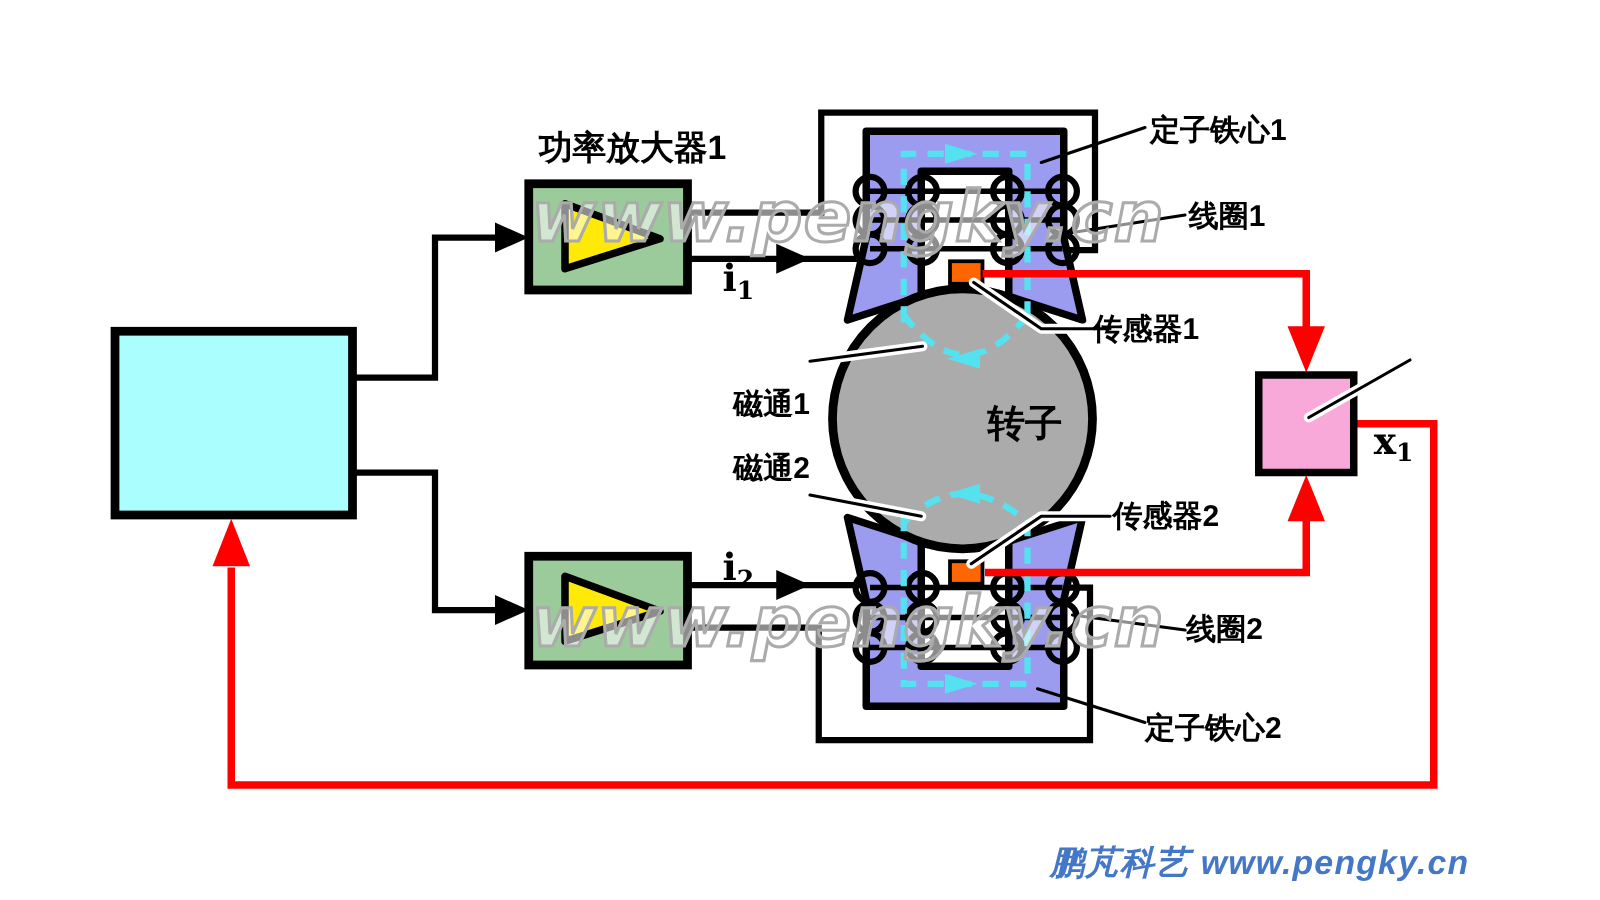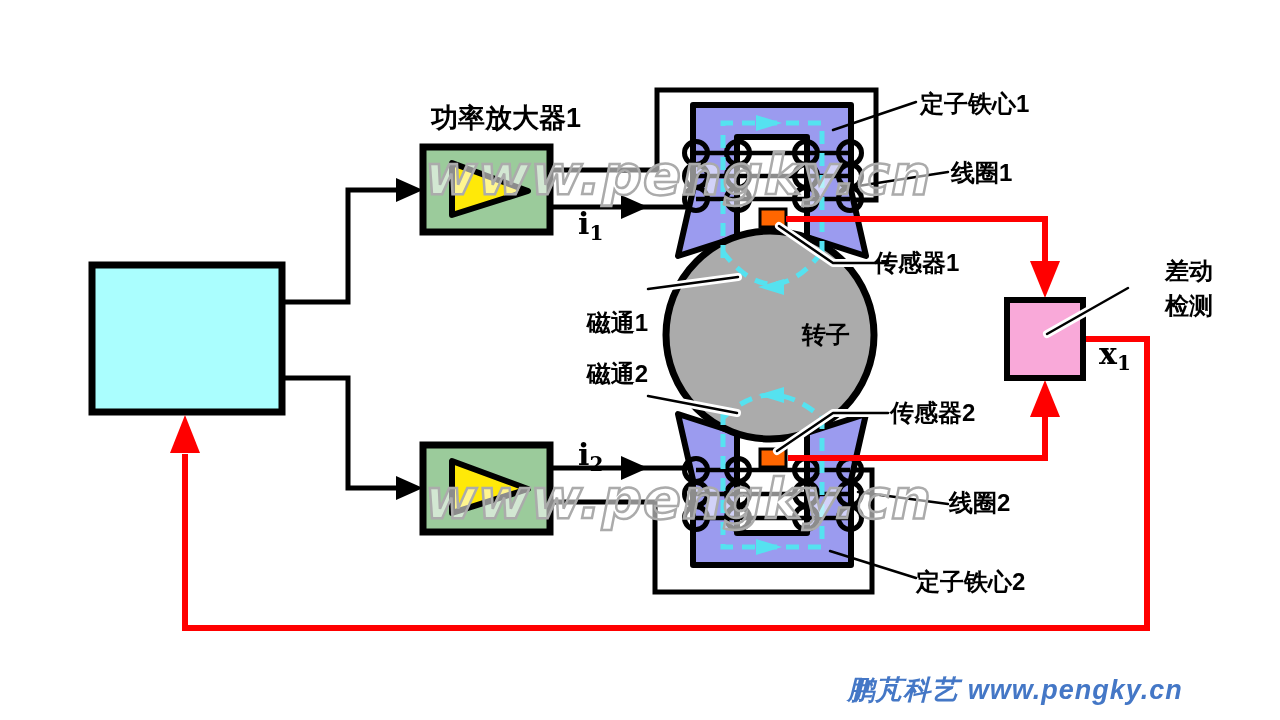--- a/index.html
+++ b/index.html
@@ -8,21 +8,21 @@
   #diagram-svg{position:absolute;left:0;top:0;}
   .lbl{position:absolute;color:#000;font-weight:bold;font-size:24px;white-space:nowrap;}
   .center{text-align:right;}
   .right{text-align:right;}
   .sig{position:absolute;color:#000;font-weight:bold;font-size:30px;
        font-family:"DejaVu Serif","Liberation Serif",serif;white-space:nowrap;}
   .sig sub{font-size:20px;vertical-align:-6px;}
   .wm{position:absolute;font:italic 900 56px "DejaVu Sans","Liberation Sans",sans-serif;
       letter-spacing:1px;color:rgba(255,255,255,0.55);
       -webkit-text-stroke:2.5px #ABABAB;pointer-events:none;}
-  #footer{position:absolute;left:840px;top:672px;width:350px;text-align:center;
+  #footer{position:absolute;left:840px;top:672px;width:350px;text-align:left;
           font-size:27px;font-weight:bold;font-style:italic;letter-spacing:1px;}
 </style>
 </head>
 <body>
 
 <div id="stage">
 
 <svg id="diagram-svg" width="1280" height="720" viewBox="0 0 1280 720">
 
   <g stroke="#000" stroke-width="5" fill="none">
@@ -135,32 +135,28 @@
     <path d="M858,492 L948,504"></path>
     <path d="M830,551 L916,578"></path>
     <path d="M1047,334 L1128,288"></path>
   </g>
 </svg>
 
 <div class="wm" style="left:425px;top:142px;">www.pengky.cn</div>
 <div class="wm" style="left:425px;top:466px;">www.pengky.cn</div>
 
 <div class="lbl center" style="left:381px;top:100px;width:200px;font-size:27px;">功率放大器1</div>
-<div class="lbl center" style="left:690px;top:319px;width:160px;font-size:24px;">转子</div>
+<div class="lbl center" style="left:690px;top:319px;width:160px;font-size:30px;">转子</div>
 <div class="lbl right" style="left:556px;top:276px;width:92px;margin-top:31px;">磁通1</div>
 <div class="lbl right" style="left:556px;top:358px;width:92px;">磁通2</div>
 <div class="lbl" style="left:920px;top:88px;">定子铁心1</div>
 <div class="lbl" style="left:951px;top:157px;">线圈1</div>
 <div class="lbl" style="left:858px;top:247px;margin-left:16px;">传感器1</div>
 <div class="lbl" style="left:890px;top:397px;">传感器2</div>
 <div class="lbl" style="left:949px;top:487px;">线圈2</div>
 <div class="lbl" style="left:916px;top:566px;">定子铁心2</div>
-<div class="lbl center" style="left:1127px;top:253px;width:86px;line-height:35px;">
-  <div>差动</div>
-  <div>检测</div>
-</div>
 <div class="sig" style="left:578px;top:206px;"><span>i</span><sub>1</sub></div>
 <div class="sig" style="left:578px;top:437px;"><span>i</span><sub>2</sub></div>
 <div class="sig" style="left:1099px;top:336px;"><span>x</span><sub>1</sub></div>
 
 <div id="footer" style="color: rgb(68, 119, 198);">鹏芃科艺 www.pengky.cn</div>
 
 </div>
 
 </body></html>

